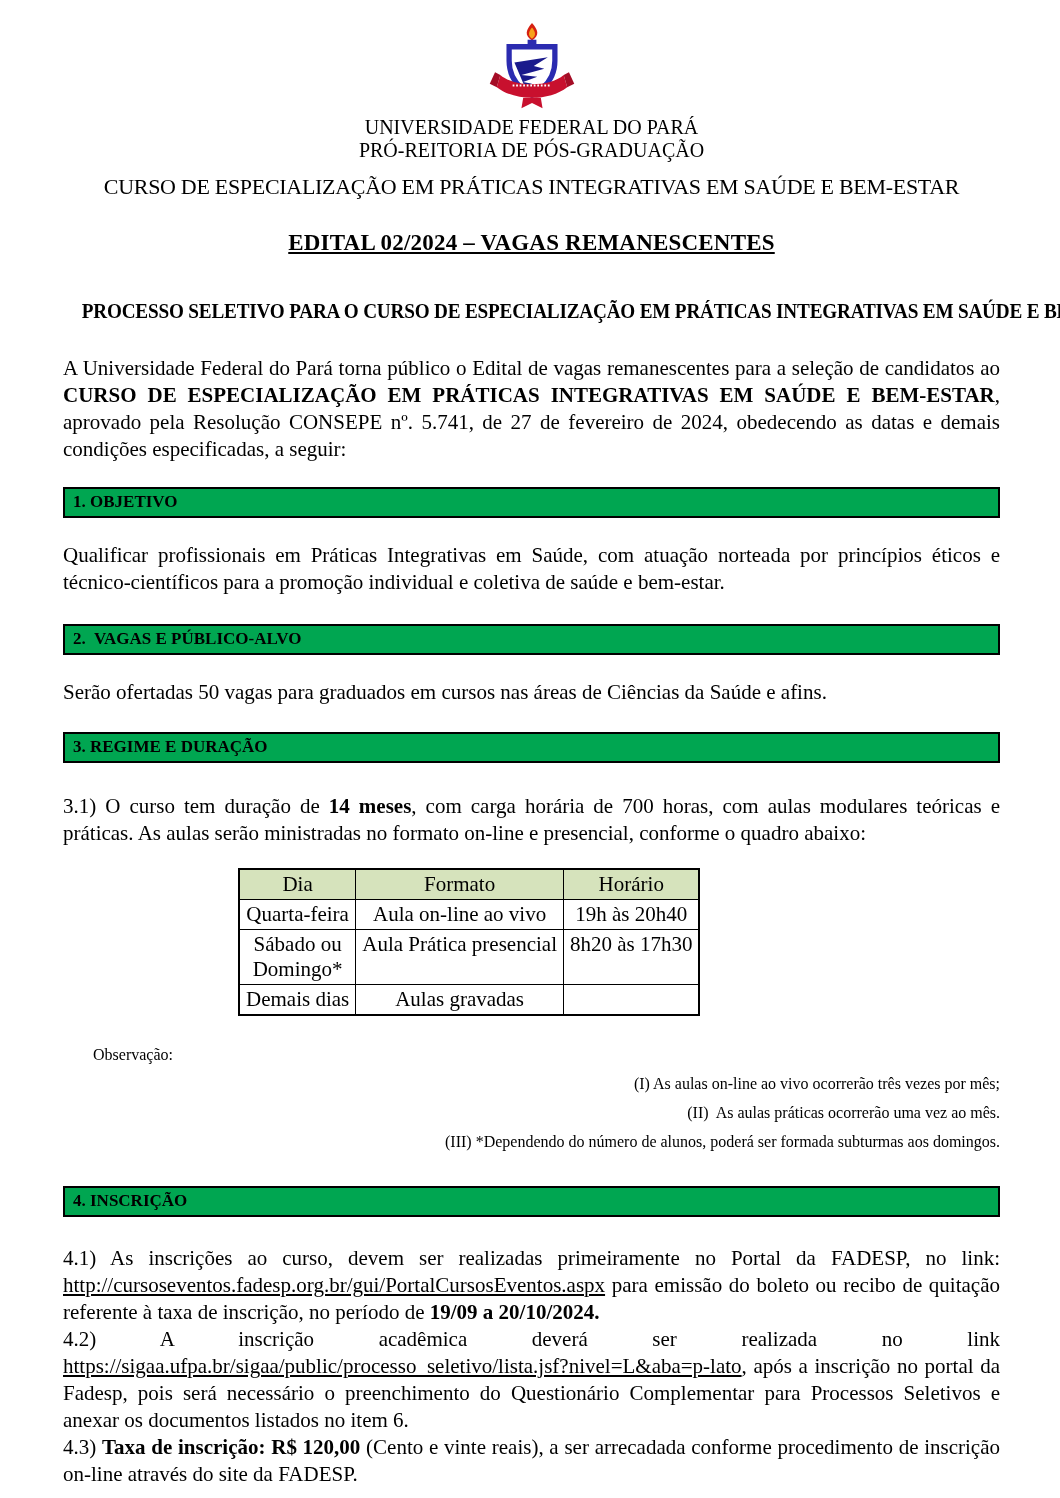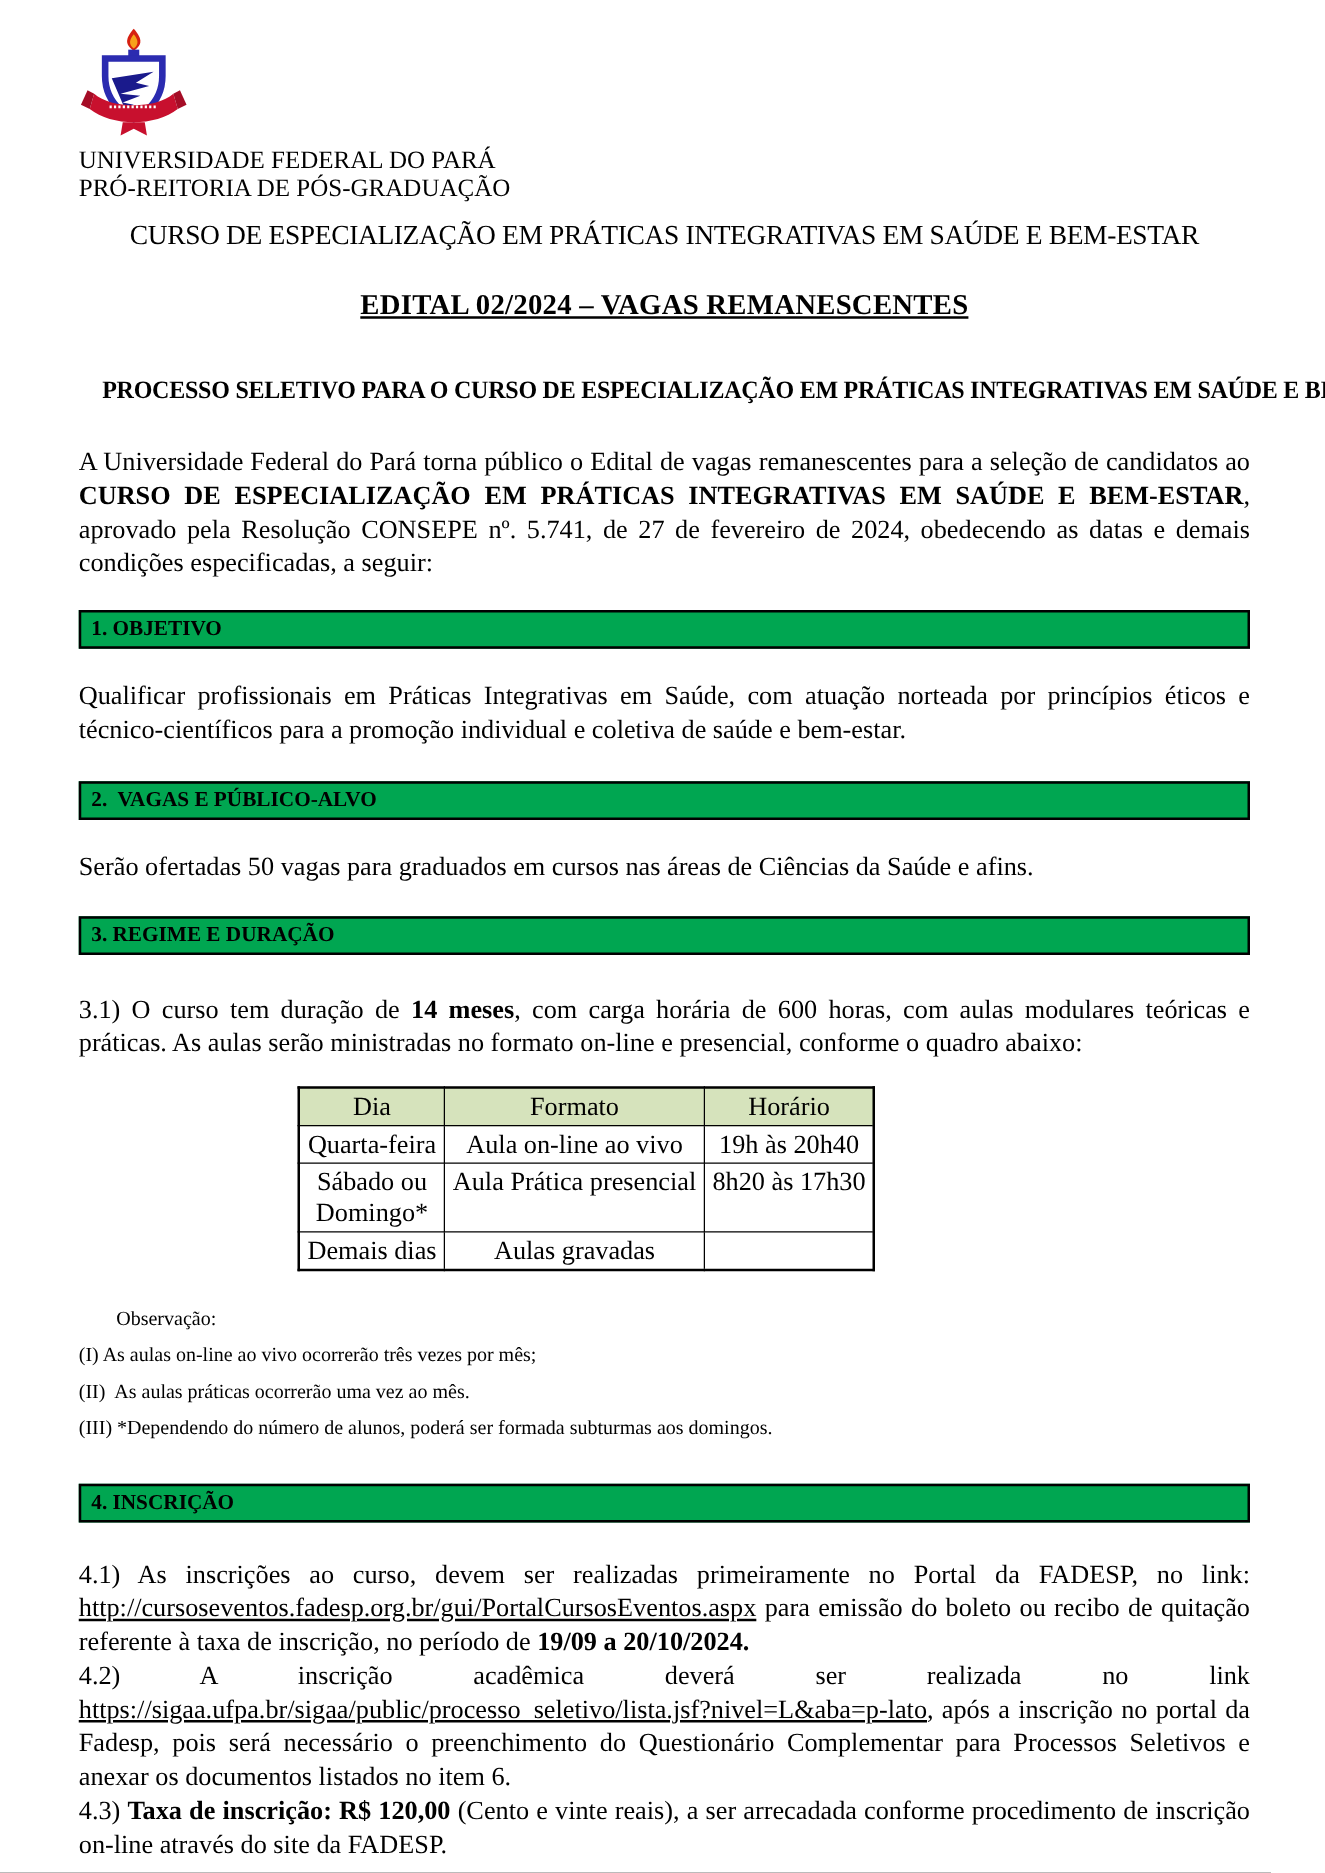--- a/index.html
+++ b/index.html
@@ -9,21 +9,21 @@
     height: 1498px;
     margin: 0 auto;
     background: #ffffff;
     font-family: "Liberation Serif", "DejaVu Serif", serif;
     color: #000;
     box-sizing: border-box;
     padding: 22px 60px 0 63px;
     overflow: hidden;
   }
   .center { text-align: center; }
-  .logo-wrap { text-align: left; margin-bottom: 12px; }
+  .logo-wrap { text-align: center; margin-bottom: 12px; }
   .inst-line { font-size: 20px; line-height: 23px; }
   .course-line { font-size: 22px; line-height: 26px; margin-top: 8px; letter-spacing: -0.3px; }
   .doc-title {
     font-size: 23px; font-weight: bold; text-decoration: underline;
     margin-top: 30px; letter-spacing: 0.2px;
   }
   .doc-subtitle {
     font-size: 20px; font-weight: bold; margin-top: 44px;
     white-space: nowrap; transform: scaleX(0.96); transform-origin: center;
     letter-spacing: -0.2px;
@@ -55,21 +55,21 @@
     font-weight: normal;
   }
   table.schedule { border: 2px solid #000; }
   table.schedule th { background: #d6e3bc; width: auto; }
   .col-dia { width: 175px; }
   .col-formato { width: 213px; }
   .col-horario { width: 160px; }
   table.schedule td { vertical-align: top; white-space: pre-line; }
   .obs-block { margin-top: 24px; font-size: 16px; line-height: 29px; }
   .obs-title { margin-left: 30px; }
-  .obs-item { white-space: pre-wrap; }
+  .obs-item { white-space: pre-wrap; text-align: right; }
   .s4-block { margin-top: 30px; }
   .p4 { margin: 0; }
   .logo-svg { display: inline-block; }
 </style>
 </head>
 <body>
 
 <div class="page">
 
   <div class="logo-wrap">
@@ -105,21 +105,21 @@
 
   <p class="body-text intro"><span>A Universidade Federal do Pará torna público o Edital de vagas remanescentes para a seleção de candidatos ao </span><span class="bold">CURSO DE ESPECIALIZAÇÃO EM PRÁTICAS INTEGRATIVAS EM SAÚDE E BEM-ESTAR</span><span>, aprovado pela Resolução CONSEPE nº. 5.741, de 27 de fevereiro de 2024, obedecendo as datas e demais condições especificadas, a seguir:</span></p>
 
   <div class="section-bar">1. OBJETIVO</div>
   <p class="body-text sec-body">Qualificar profissionais em Práticas Integrativas em Saúde, com atuação norteada por princípios éticos e técnico-científicos para a promoção individual e coletiva de saúde e bem-estar.</p>
 
   <div class="section-bar" style="margin-top:28px;">2.  VAGAS E PÚBLICO-ALVO</div>
   <p class="body-text sec-body">Serão ofertadas 50 vagas para graduados em cursos nas áreas de Ciências da Saúde e afins.</p>
 
   <div class="section-bar" style="margin-top:26px;">3. REGIME E DURAÇÃO</div>
-  <p class="body-text p31"><span>3.1) O curso tem duração de </span><span class="bold">14 meses</span><span>, com carga horária de 600 horas, com aulas modulares teóricas e práticas. As aulas serão ministradas no formato on-line e presencial, conforme o quadro abaixo:</span></p>
+  <p class="body-text p31"><span>3.1) O curso tem duração de </span><span class="bold">14 meses</span><span>, com carga horária de 700 horas, com aulas modulares teóricas e práticas. As aulas serão ministradas no formato on-line e presencial, conforme o quadro abaixo:</span></p>
 
   <table class="schedule">
     <thead>
       <tr>
         <th class="col-dia">Dia</th>
         <th class="col-formato">Formato</th>
         <th class="col-horario">Horário</th>
       </tr>
     </thead>
     <tbody>

